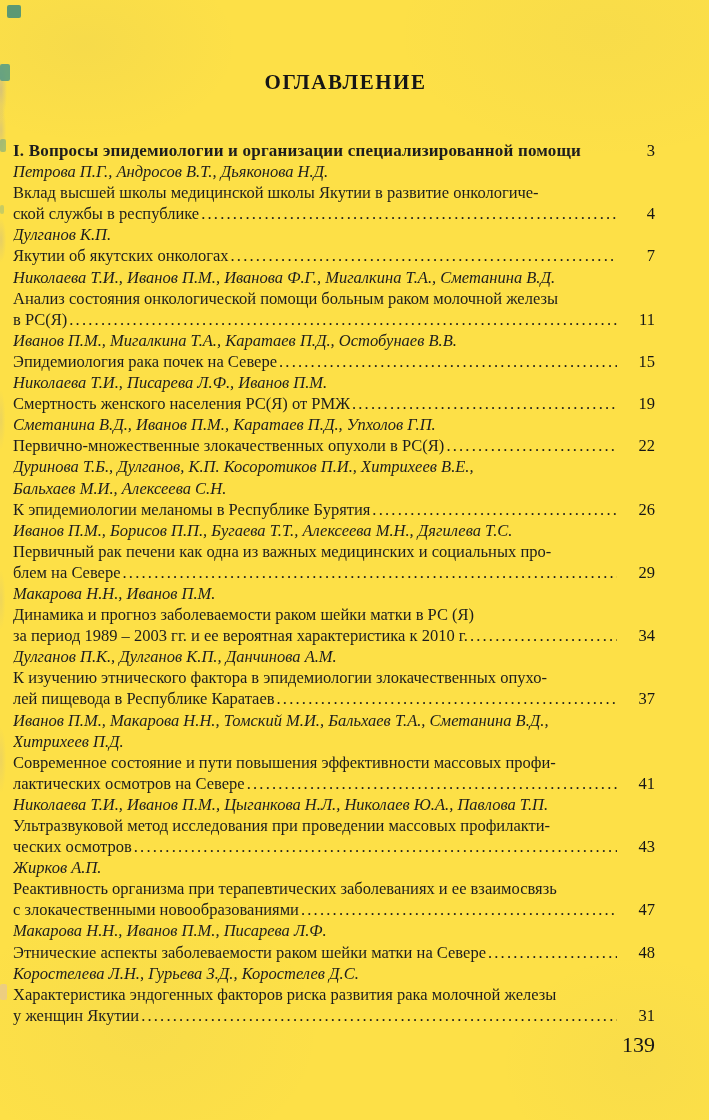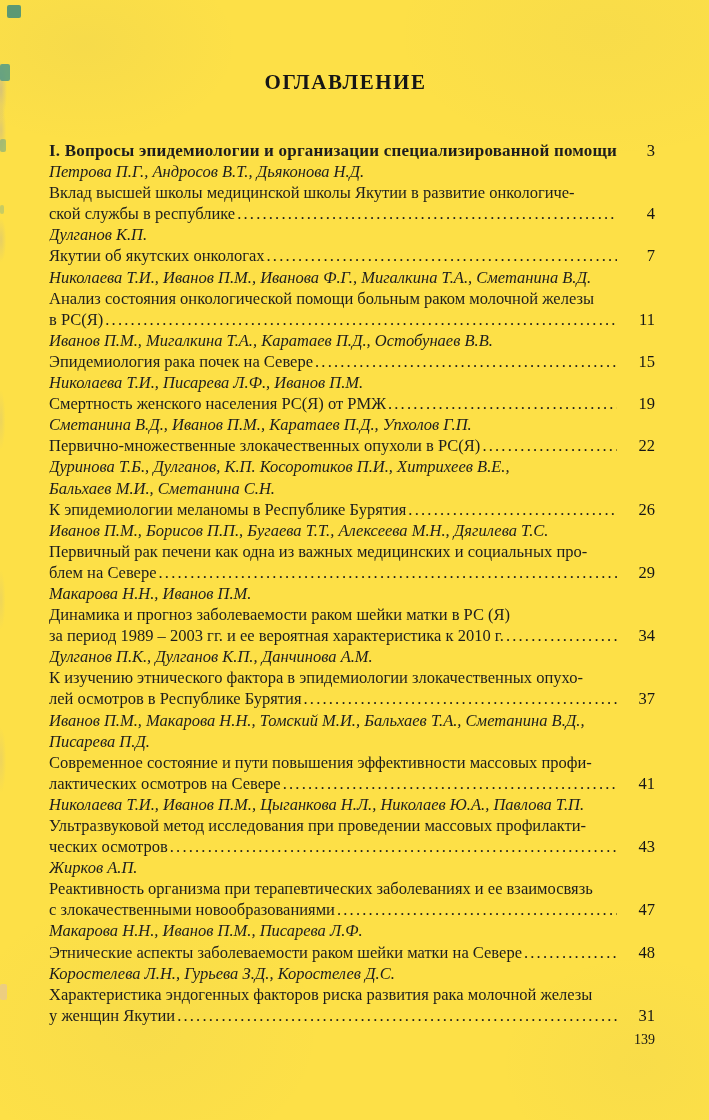--- a/index.html
+++ b/index.html
@@ -41,35 +41,35 @@
 
   .doc-title{
     position:absolute;top:70px;left:0;width:100%;
     margin:0;text-align:center;
     transform:translateX(-9px);
     font-size:21px;font-weight:bold;letter-spacing:1.5px;
     color:#161616;
   }
   .toc{
     position:absolute;top:140px;left:13px;right:54px;
-    font-size:16.5px;line-height:21.1px;margin-left:36px;
+    font-size:16.5px;line-height:21.1px;
   }
   .line{height:21.1px;white-space:nowrap;overflow:hidden;}
   .row{display:flex;align-items:baseline;}
   .heading-row span.t{font-weight:bold;font-size:17px;letter-spacing:.2px;}
   .authors{font-style:italic;}
   .lead{
     flex:1 1 auto;overflow:hidden;white-space:nowrap;
     letter-spacing:2.2px;margin-left:2px;color:#1c1c1c;
   }
   .sp{flex:1 1 auto;}
   .pg{flex:0 0 38px;text-align:right;color:#161616;}
   .folio{
     position:absolute;top:1032px;right:54px;
-    font-size:14px;color:#161616;margin-left:16px;
+    font-size:22px;color:#161616;margin-left:16px;
   }
 </style>
 </head>
 <body>
 
 <div class="page">
   <div class="edge-strip"></div>
   <div class="mark mark1"></div>
   <div class="mark mark2"></div>
   <div class="mark mark3"></div>
@@ -116,21 +116,21 @@
         <span class="lead">....................................................................................................................................................................................</span>
         <span class="pg">19</span>
       </div>
       <div class="line authors">Сметанина В.Д., Иванов П.М., Каратаев П.Д., Упхолов Г.П.</div>
       <div class="line row">
         <span class="t">Первично-множественные злокачественных опухоли в РС(Я)</span>
         <span class="lead">....................................................................................................................................................................................</span>
         <span class="pg">22</span>
       </div>
       <div class="line authors">Дуринова Т.Б., Дулганов, К.П. Косоротиков П.И., Хитрихеев В.Е.,</div>
-      <div class="line authors">Бальхаев М.И., Сметанина С.Н.</div>
+      <div class="line authors">Бальхаев М.И., Алексеева С.Н.</div>
       <div class="line row">
         <span class="t">К эпидемиологии меланомы в Республике Бурятия</span>
         <span class="lead">....................................................................................................................................................................................</span>
         <span class="pg">26</span>
       </div>
       <div class="line authors">Иванов П.М., Борисов П.П., Бугаева Т.Т., Алексеева М.Н., Дягилева Т.С.</div>
       <div class="line">Первичный рак печени как одна из важных медицинских и социальных про-</div>
       <div class="line row">
         <span class="t">блем на Севере</span>
         <span class="lead">....................................................................................................................................................................................</span>
@@ -139,26 +139,26 @@
       <div class="line authors">Макарова Н.Н., Иванов П.М.</div>
       <div class="line">Динамика и прогноз заболеваемости раком шейки матки в РС (Я)</div>
       <div class="line row">
         <span class="t">за период 1989 – 2003 гг. и ее вероятная характеристика к 2010 г.</span>
         <span class="lead">....................................................................................................................................................................................</span>
         <span class="pg">34</span>
       </div>
       <div class="line authors">Дулганов П.К., Дулганов К.П., Данчинова А.М.</div>
       <div class="line">К изучению этнического фактора в эпидемиологии злокачественных опухо-</div>
       <div class="line row">
-        <span class="t">лей осмотров в Республике Бурятия</span>
+        <span class="t">лей пищевода в Республике Каратаев</span>
         <span class="lead">....................................................................................................................................................................................</span>
         <span class="pg">37</span>
       </div>
       <div class="line authors">Иванов П.М., Макарова Н.Н., Томский М.И., Бальхаев Т.А., Сметанина В.Д.,</div>
-      <div class="line authors">Писарева П.Д.</div>
+      <div class="line authors">Хитрихеев П.Д.</div>
       <div class="line">Современное состояние и пути повышения эффективности массовых профи-</div>
       <div class="line row">
         <span class="t">лактических осмотров на Севере</span>
         <span class="lead">....................................................................................................................................................................................</span>
         <span class="pg">41</span>
       </div>
       <div class="line authors">Николаева Т.И., Иванов П.М., Цыганкова Н.Л., Николаев Ю.А., Павлова Т.П.</div>
       <div class="line">Ультразвуковой метод исследования при проведении массовых профилакти-</div>
       <div class="line row">
         <span class="t">ческих осмотров</span>

